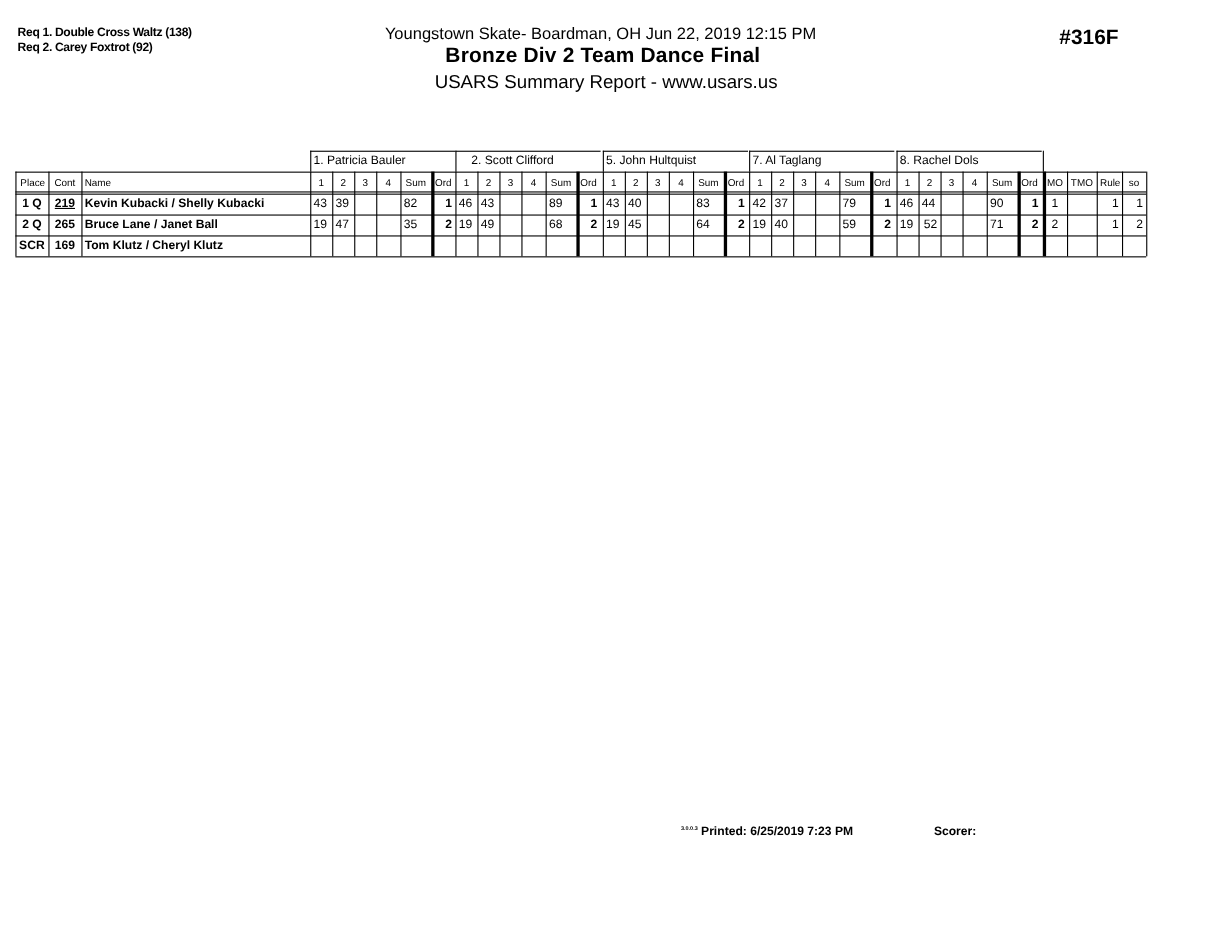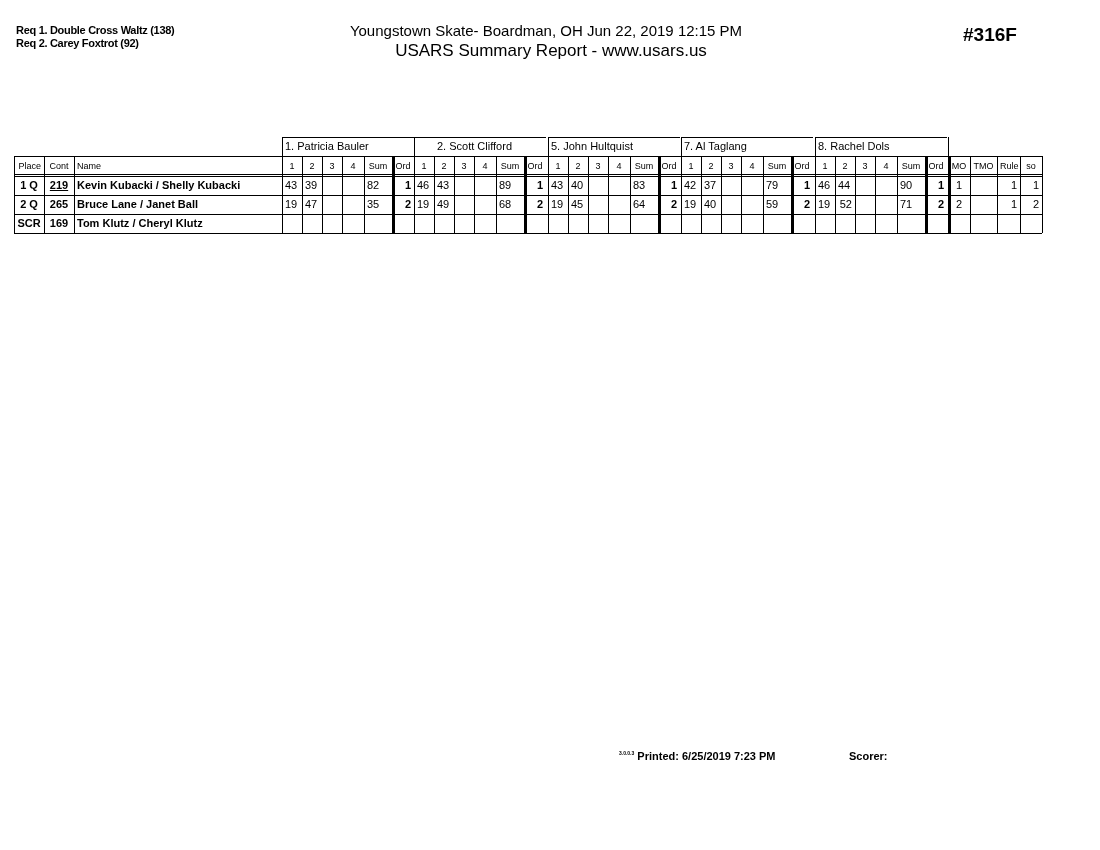--- a/index.html
+++ b/index.html
@@ -23,29 +23,30 @@
 </head>
 <body>
 
 <div class="req">
   <div>Req 1.  Double Cross Waltz (138)</div>
   <div>Req 2.  Carey Foxtrot (92)</div>
 </div>
 
 <div class="titles">
   <div class="t2">Youngstown Skate- Boardman, OH  Jun 22, 2019  12:15 PM</div>
+  <div class="t3">Bronze Div 2 Team Dance Final</div>
   <div class="t4">USARS Summary Report - www.usars.us</div>
 </div>
 <div class="evnum">#316F</div>
 
 <div class="tbl" id="tbl">
     <div class="cell judge" style="left: 282px; top: 137px; width: 132px; height: 19px; text-align: left; padding: 0px 3px; line-height: 19px;">1.  Patricia Bauler</div>
     <div class="line" style="left: 282px; top: 137px; width: 1px; height: 19px;"></div>
     <div class="line" style="left: 282px; top: 137px; width: 132px; height: 1px;"></div>
-    <div class="cell judge" style="left: 434px; top: 137px; width: 132px; height: 19px; text-align: left; padding: 0px 3px; line-height: 19px;">2.  Scott Clifford</div>
+    <div class="cell judge" style="left: 400px; top: 137px; width: 132px; height: 19px; text-align: center; padding: 0px 3px; line-height: 19px;">2.  Scott Clifford</div>
     <div class="line" style="left: 414px; top: 137px; width: 1px; height: 19px;"></div>
     <div class="line" style="left: 414px; top: 137px; width: 132px; height: 1px;"></div>
     <div class="cell judge" style="left: 548px; top: 137px; width: 132px; height: 19px; text-align: left; padding: 0px 3px; line-height: 19px;">5.  John  Hultquist</div>
     <div class="line" style="left: 548px; top: 137px; width: 1px; height: 19px;"></div>
     <div class="line" style="left: 548px; top: 137px; width: 132px; height: 1px;"></div>
     <div class="cell judge" style="left: 681px; top: 137px; width: 132px; height: 19px; text-align: left; padding: 0px 3px; line-height: 19px;">7.  Al  Taglang</div>
     <div class="line" style="left: 681px; top: 137px; width: 1px; height: 19px;"></div>
     <div class="line" style="left: 681px; top: 137px; width: 132px; height: 1px;"></div>
     <div class="cell judge" style="left: 815px; top: 137px; width: 132px; height: 19px; text-align: left; padding: 0px 3px; line-height: 19px;">8.  Rachel Dols</div>
     <div class="line" style="left: 815px; top: 137px; width: 1px; height: 19px;"></div>

